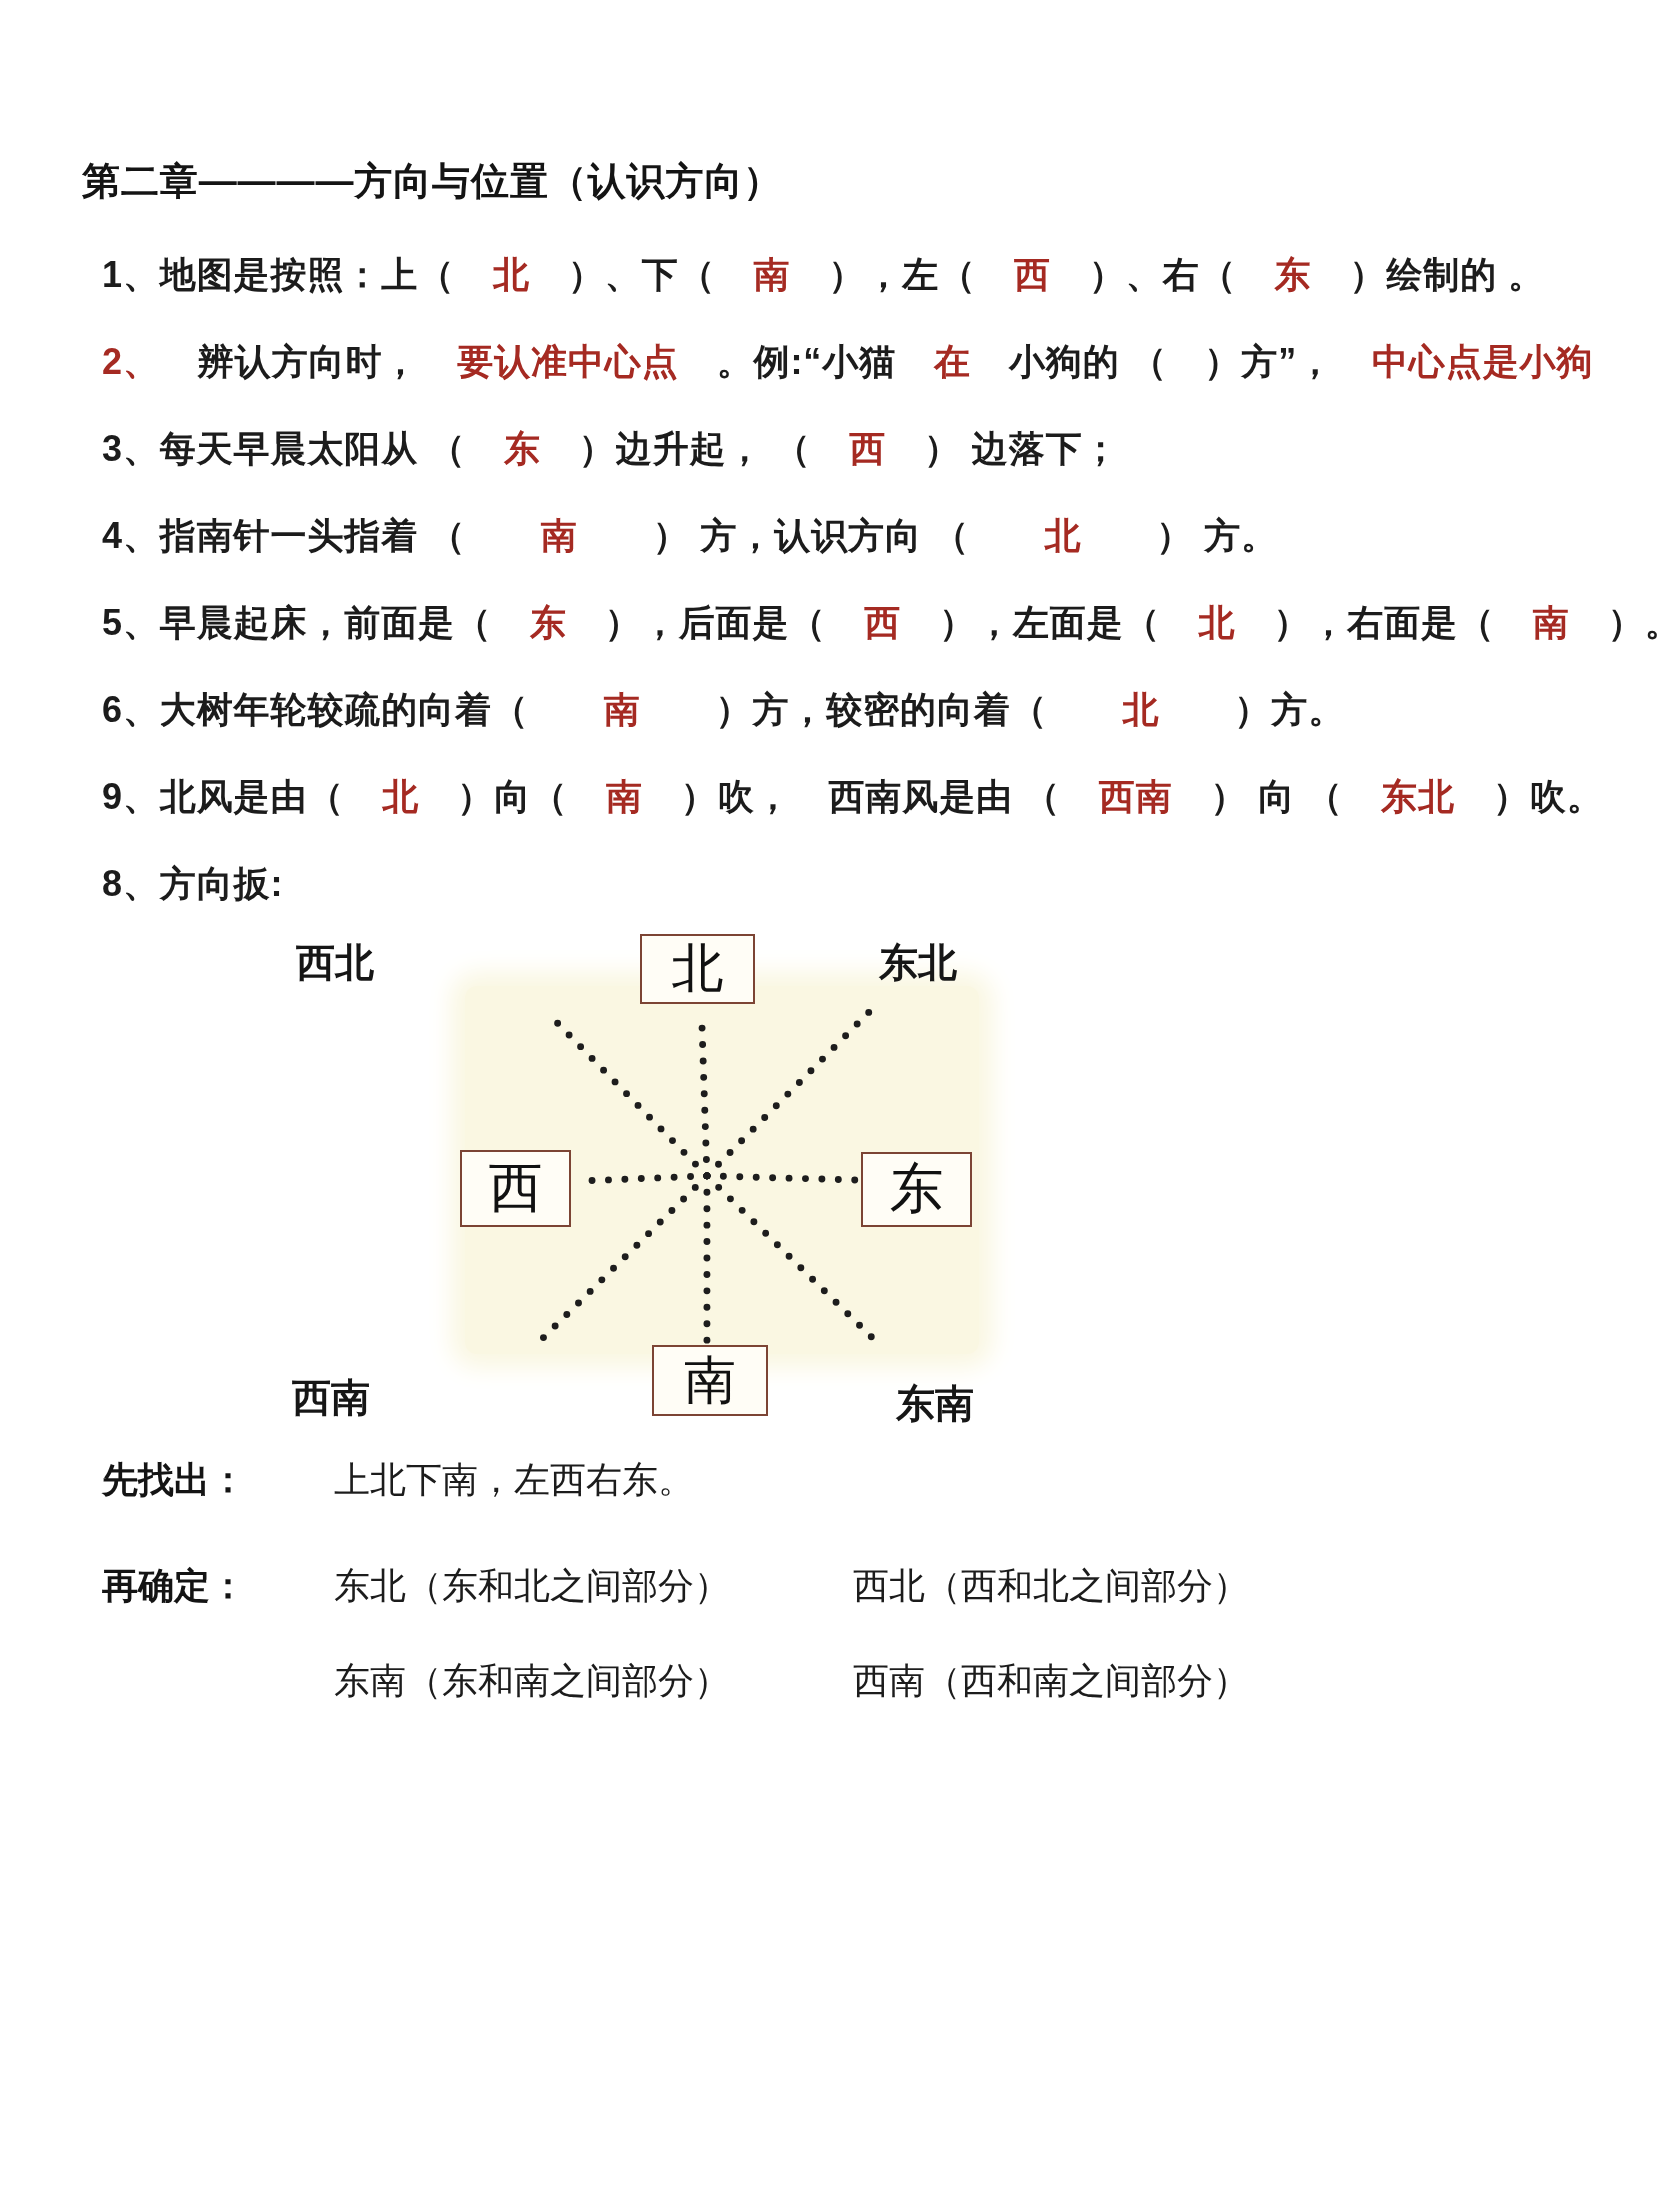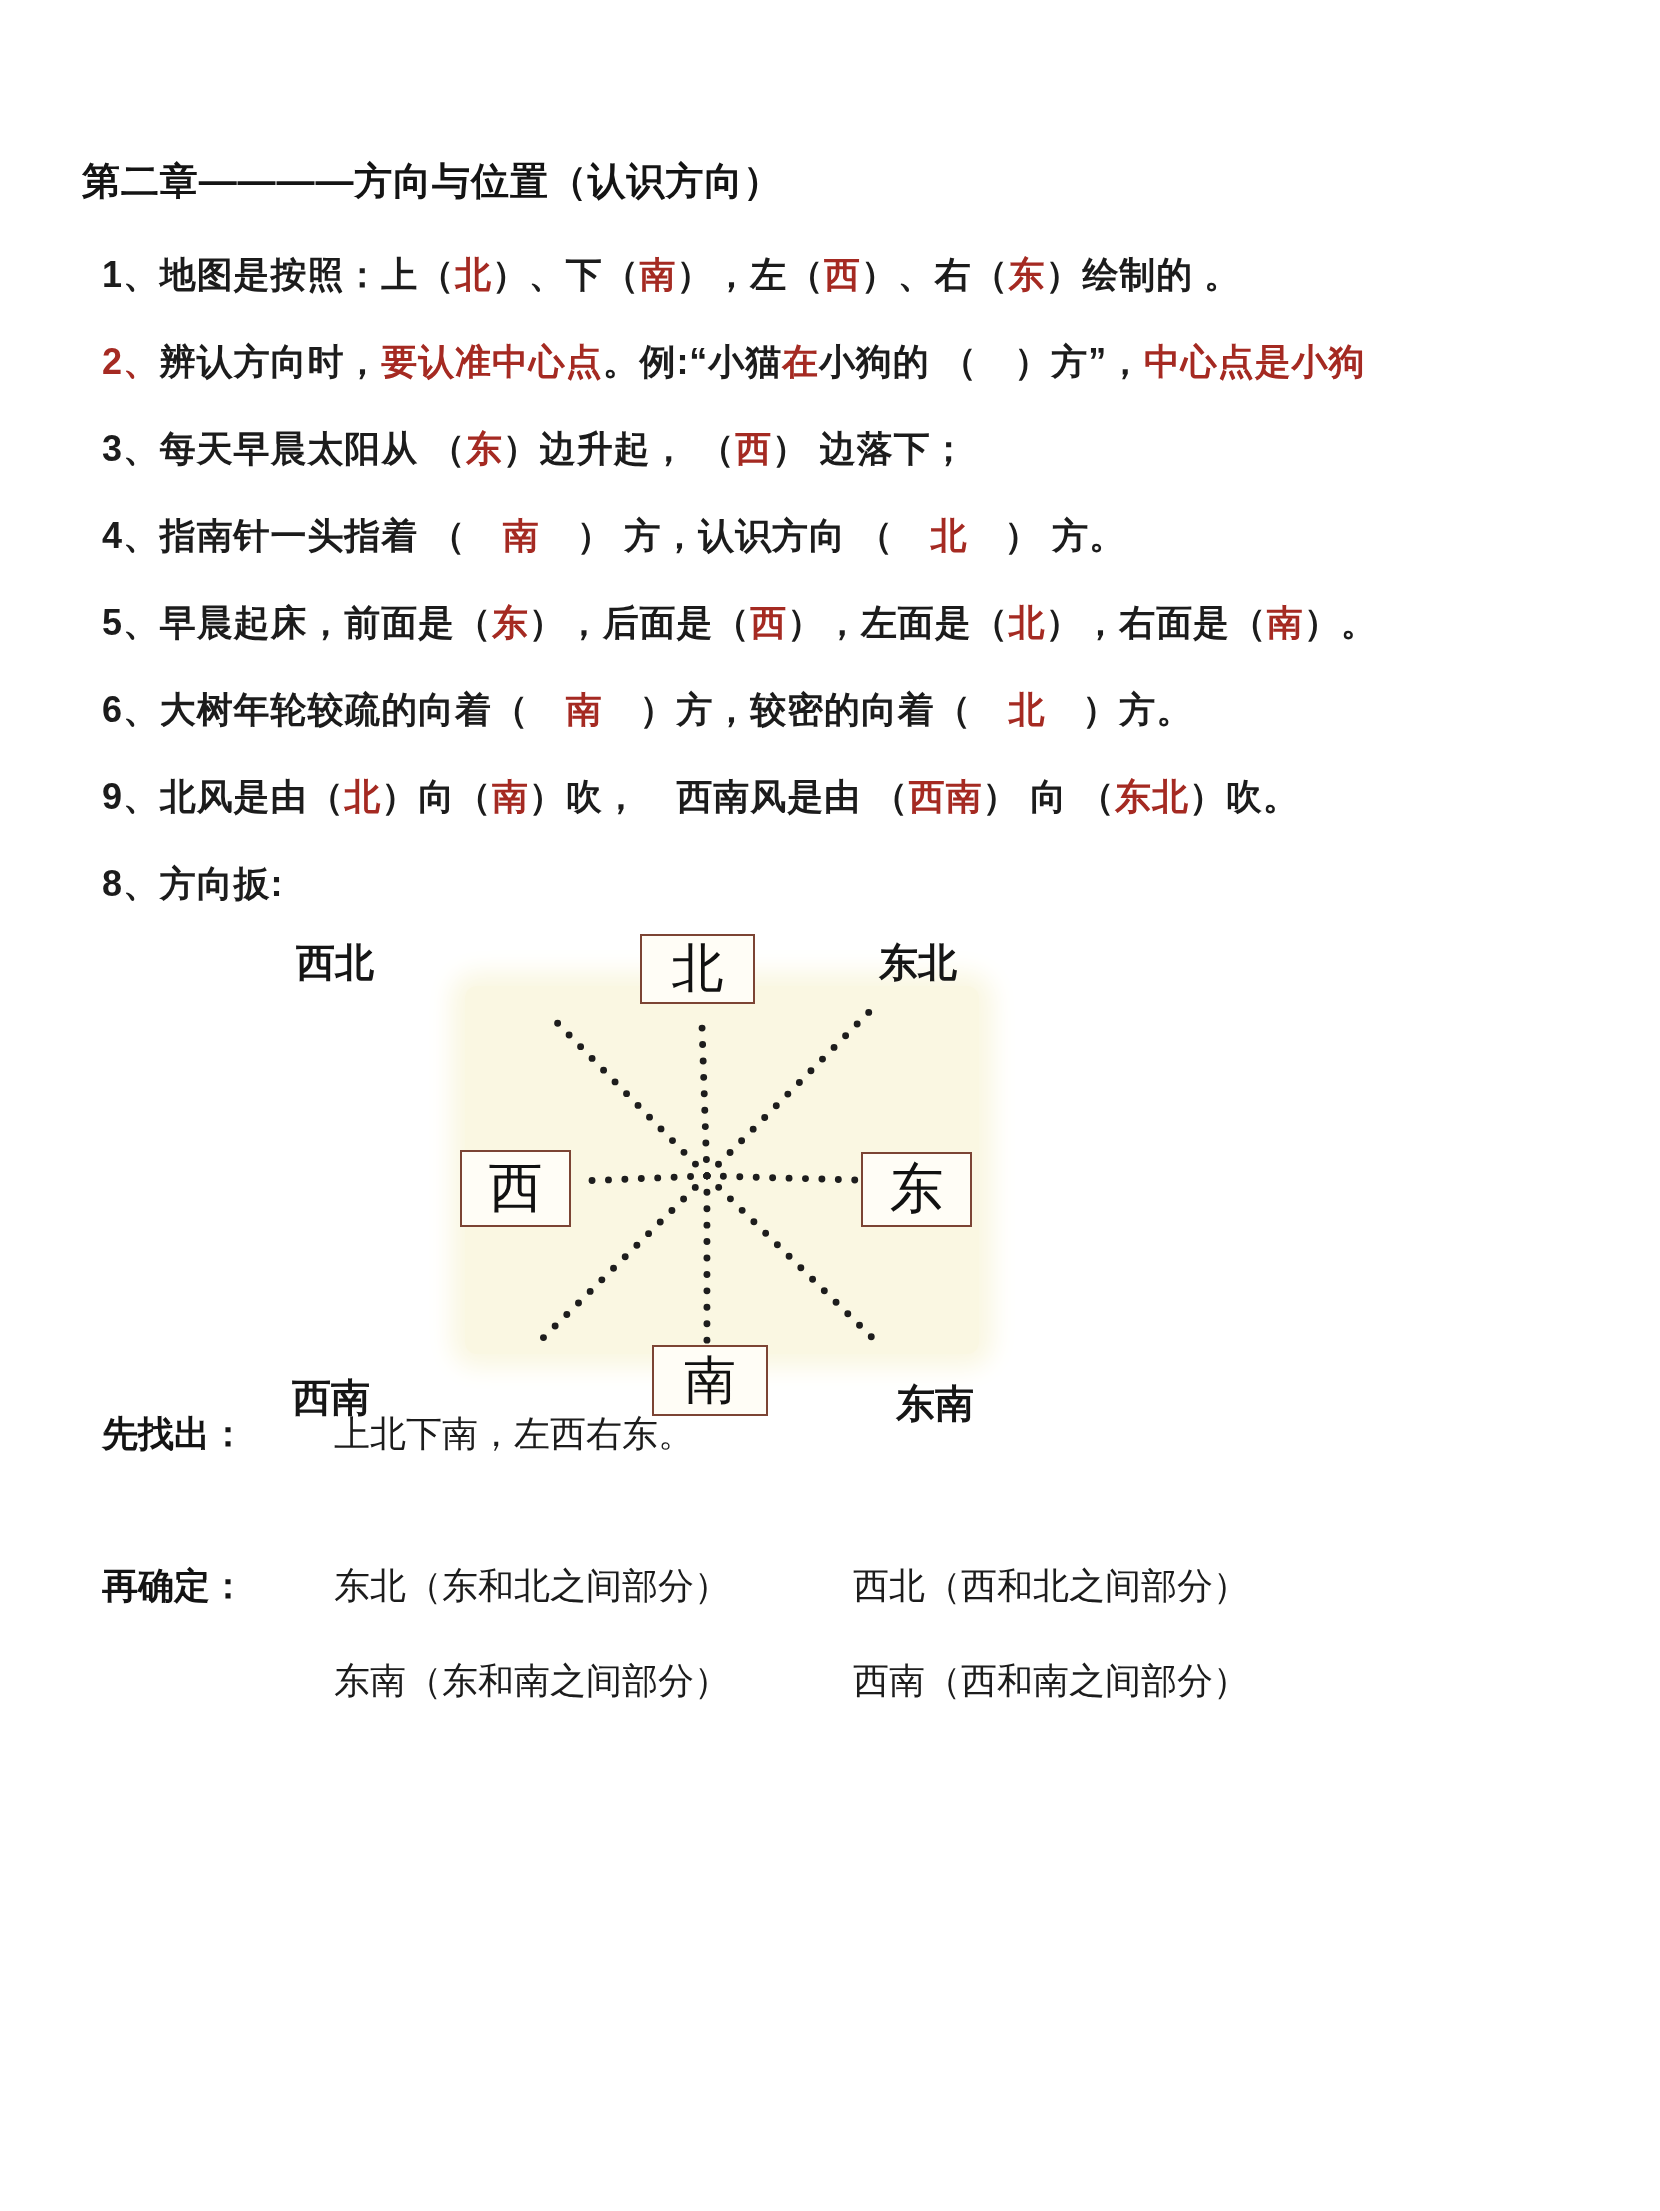--- a/index.html
+++ b/index.html
@@ -14,21 +14,21 @@
     position:absolute; left:82px; top:156px;
     font-size:38px; font-weight:700; color:#141414; letter-spacing:0.9px;
     white-space:nowrap;
   }
   .items {
     position:absolute; left:102px; top:232px; width:1539px;
     display:flex; flex-direction:column;
   }
   .line {
     height:87px; display:flex; align-items:center;
-    font-size:36px; font-weight:600; letter-spacing:0.9px; white-space:nowrap;
+    font-size:36px; font-weight:600; letter-spacing:0.9px; white-space:nowrap;gap:38px;
   }
   .blk { color:#1c1c1c; }
   .red { color:#a52a22; }
 
   
   .diagram { position:absolute; left:0; top:0; width:1660px; height:2212px; pointer-events:none; }
   .diagram-bg {
     position:absolute; left:465px; top:986px; width:514px; height:368px;
     background:#faf7e2; border-radius:12px;
     box-shadow:0 0 24px 14px #faf7e2;
@@ -50,21 +50,21 @@
   .lbl-nw { left:296px; top:936px; }
   .lbl-ne { left:879px; top:936px; }
   .lbl-sw { left:292px; top:1371px; }
   .lbl-se { left:873px; top:1377px;margin-left:23px; }
 
   
   .sumrow { position:absolute; left:102px; display:flex; align-items:baseline;
             font-size:36px; font-weight:500; white-space:nowrap; color:#1c1c1c; }
   .sumrow .lab { width:232px; font-weight:700; color:#141414; }
   .sumrow .col1 { width:519px; }
-  .row-a { top:1410px; }
+  .row-a { top:1456px; }
   .row-b { top:1562px; }
   .row-c { top:1657px; }
 </style>
 </head>
 <body>
 
 <div class="page">
 
   <div class="title">第二章————方向与位置（认识方向）</div>
 

